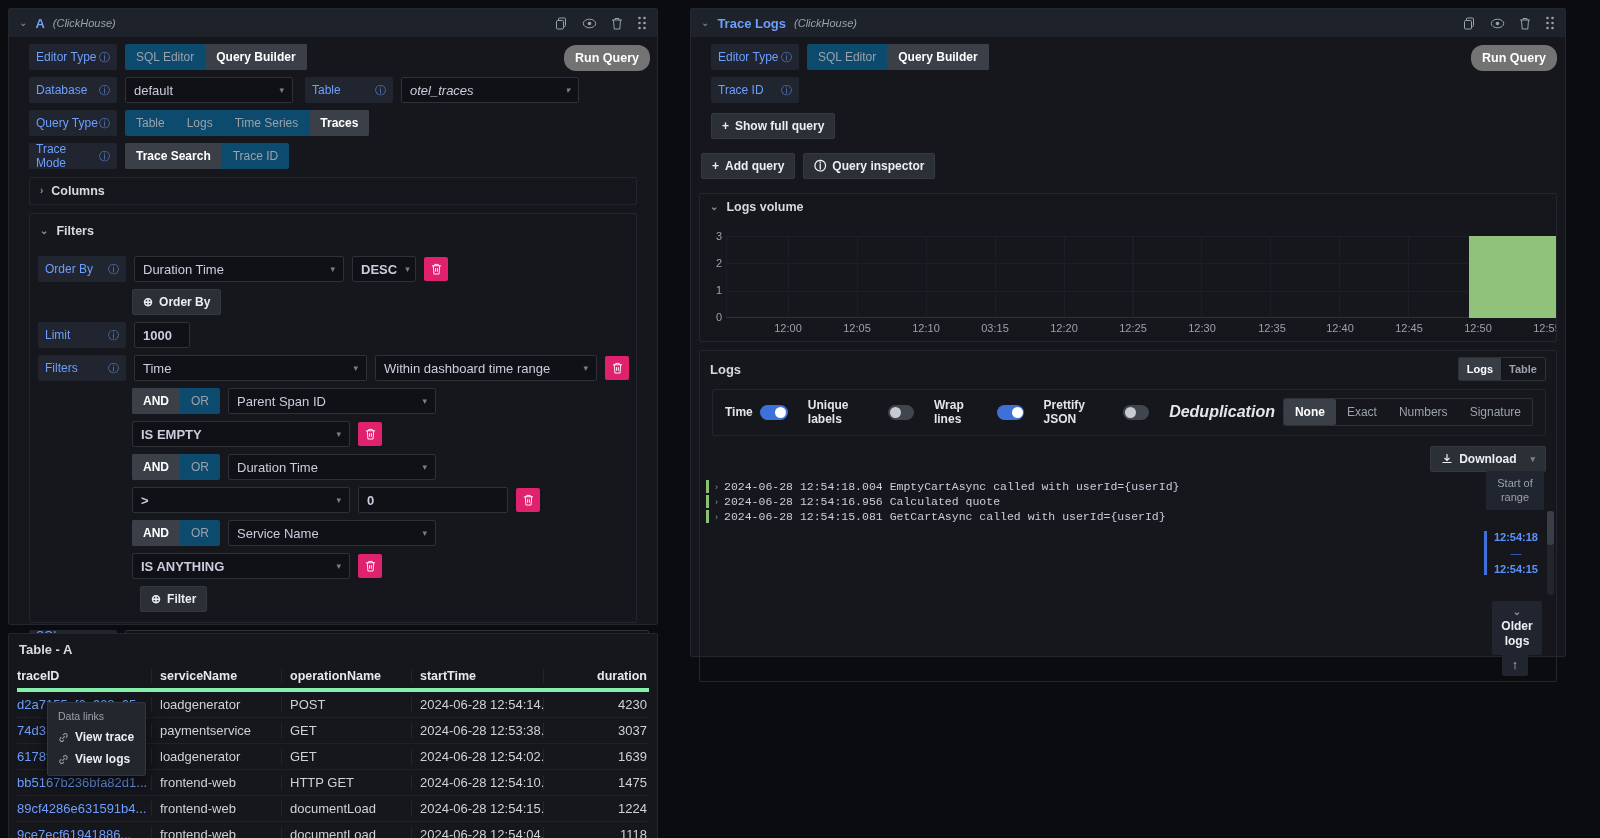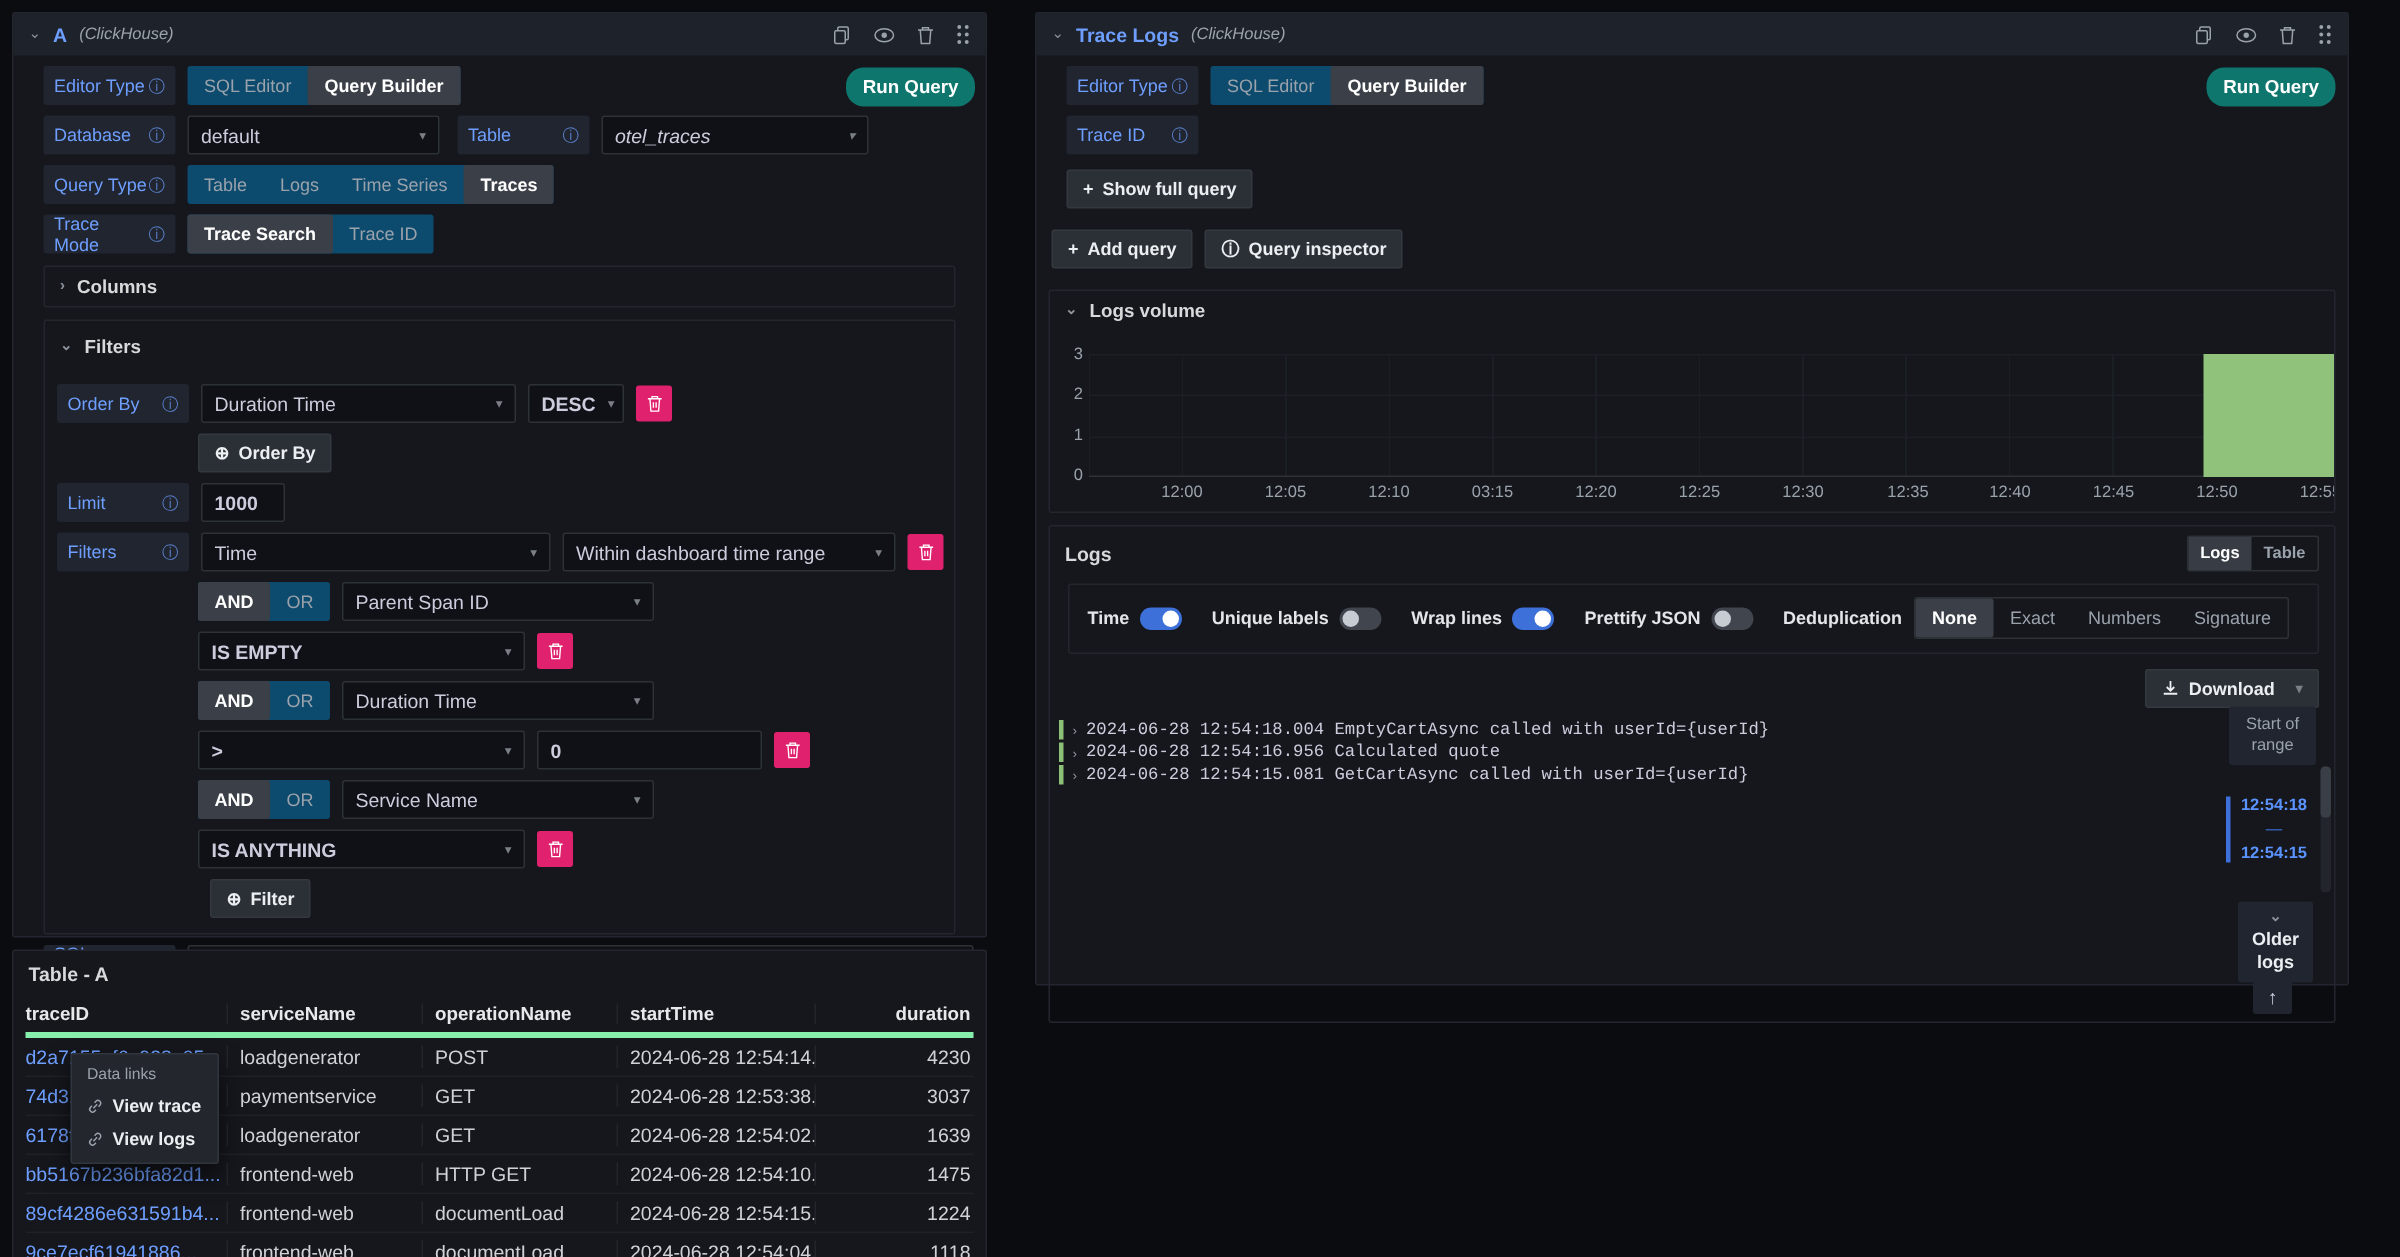--- a/index.html
+++ b/index.html
@@ -15,21 +15,21 @@
   .flabel{width:88px;min-width:88px;height:26px;background:#202530;color:#6e9fff;font-size:12px;display:flex;align-items:center;justify-content:space-between;padding:0 7px;border-radius:2px;box-sizing:border-box;}
   .info{font-size:11px;color:rgba(110,159,255,.75);}
   .seg{display:flex;background:#0c4a6e;border-radius:2px;height:26px;align-items:stretch;}
   .seg .opt{padding:0 11px;font-size:12px;color:#9aa2ab;display:flex;align-items:center;border-radius:2px;white-space:nowrap;}
   .seg .opt.sel{background:#3b4048;color:#fff;font-weight:700;}
   .seg.bordered{background:transparent;border:1px solid #2c3235;}
   .dd,.inp{background:#0f1117;border:1px solid #2c3235;border-radius:2px;height:26px;display:flex;align-items:center;justify-content:space-between;padding:0 8px;font-size:13px;color:#ccccdc;box-sizing:border-box;}
   .caret{color:#7b8087;font-size:9px;margin-left:8px;}
   .btn2{background:#2b2f36;border:1px solid #34383f;border-radius:2px;height:26px;display:inline-flex;align-items:center;gap:6px;padding:0 10px;font-size:12px;color:#eceff2;font-weight:600;white-space:nowrap;}
   .btn-danger{width:24px;height:24px;background:#e0226e;border-radius:2px;display:flex;align-items:center;justify-content:center;border:none;}
-  .btn-primary{background:#0f766e;color:#fff;border:none;border-radius:12px;height:26px;padding:0 11px;font-size:12.5px;font-weight:600;}
+  .btn-primary{background:#737373;color:#fff;border:none;border-radius:12px;height:26px;padding:0 11px;font-size:12.5px;font-weight:600;}
   .secbox{border:1px solid #23262e;border-radius:2px;margin:8px 20px 0 20px;}
   .sechead{display:flex;align-items:center;gap:8px;height:26px;padding:0 10px;font-size:12.5px;font-weight:700;color:#d8d9da;}
   .sql{background:#0f1117;border:1px solid #2c3235;border-radius:2px;padding:8px 10px;font-family:"Liberation Mono","DejaVu Sans Mono",monospace;font-size:11px;line-height:1.6;color:#c9ccd2;flex:1;}
   
   .tcell{font-size:13px;color:#d0d2d6;white-space:nowrap;overflow:hidden;}
   .tlink{color:#6e9fff;}
   .thead{font-weight:700;color:#e6e8ea;font-size:12.5px;}
   .trow{display:flex;align-items:center;height:25px;border-bottom:1px solid #1e2128;}
   .c1{width:134px;}.c2{width:130px;}.c3{width:130px;}.c4{width:132px;}.c5{flex:1;text-align:right;}
   .c2,.c3,.c4{border-left:1px solid #22252c;padding-left:8px;box-sizing:border-box;}
@@ -49,21 +49,21 @@
   .xtick{position:absolute;top:86px;transform:translateX(-50%);font-size:11px;color:#9aa2ab;white-space:nowrap;}
   .legend{display:flex;gap:14px;margin:22px 0 0 26px;font-size:11px;color:#9aa2ab;align-items:center;flex-wrap:nowrap;}
   .litem{display:flex;align-items:center;gap:5px;white-space:nowrap;}
   .ltot{margin-left:2px;}
   
   .pill{width:28px;height:15px;border-radius:8px;background:#41454d;position:relative;display:inline-block;}
   .pill::after{content:"";position:absolute;top:2px;left:2px;width:11px;height:11px;border-radius:50%;background:#c7ccd3;}
   .pill.on{background:#3d71d9;}
   .pill.on::after{left:15px;background:#fff;}
   .tgl{display:flex;align-items:center;gap:7px;font-size:12px;color:#e3e5e8;font-weight:600;}
-  .dlab{font-size:12px;color:#e3e5e8;font-weight:600;}
+  .dlab{font-size:16px;color:#e3e5e8;font-weight:600;font-style:italic;}
   .tilelab{background:#202530;color:#d5d7db;height:26px;display:flex;align-items:center;padding:0 9px;font-size:12px;font-weight:600;border-radius:2px;}
   .logline{display:flex;align-items:center;gap:6px;margin-bottom:2px;}
   .lbar{width:3px;align-self:stretch;background:#8dc077;}
   .lchev{color:#8e949e;font-size:9px;}
   .ltext{font-family:"Liberation Mono","DejaVu Sans Mono",monospace;font-size:11.5px;color:#ccccdc;white-space:nowrap;}
   .railtile{position:absolute;background:#202530;border-radius:2px;color:#9aa2ab;text-align:center;}
   .rangebar{position:absolute;border-left:3px solid #3d71d9;padding-left:7px;display:flex;flex-direction:column;gap:4px;}
   .rts{color:#5b93ff;font-size:11px;font-weight:600;}
   .rdash{color:#3d71d9;font-size:11px;text-align:center;}
   .scrollbar{position:absolute;width:7px;background:#22252c;border-radius:3px;}

